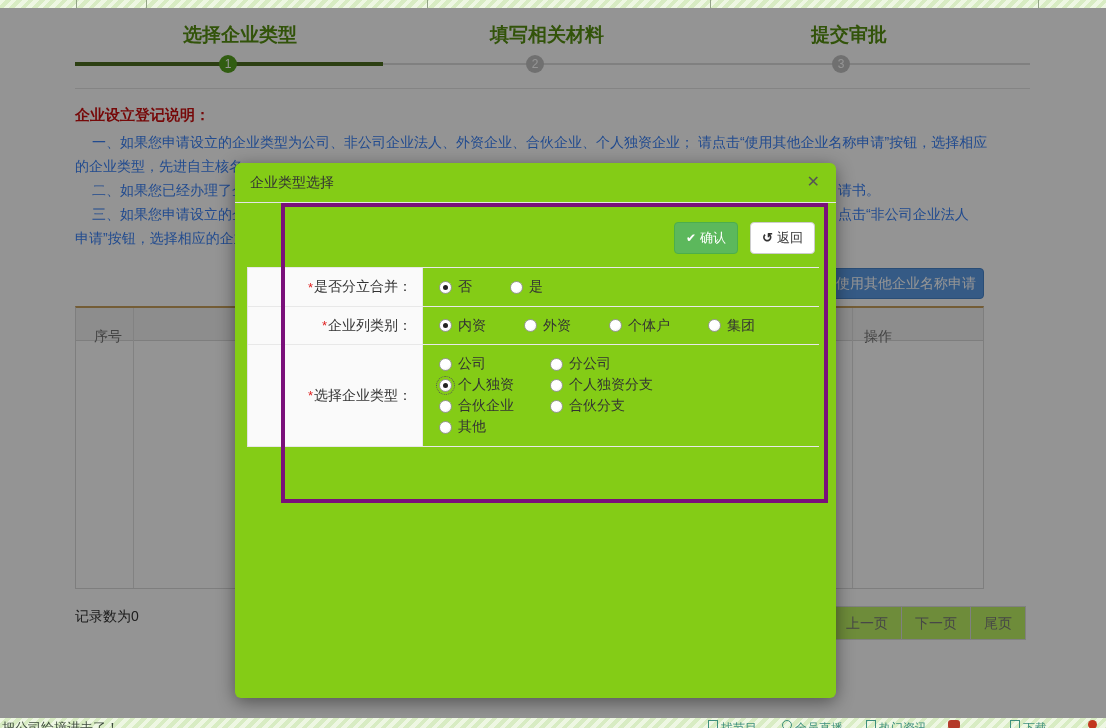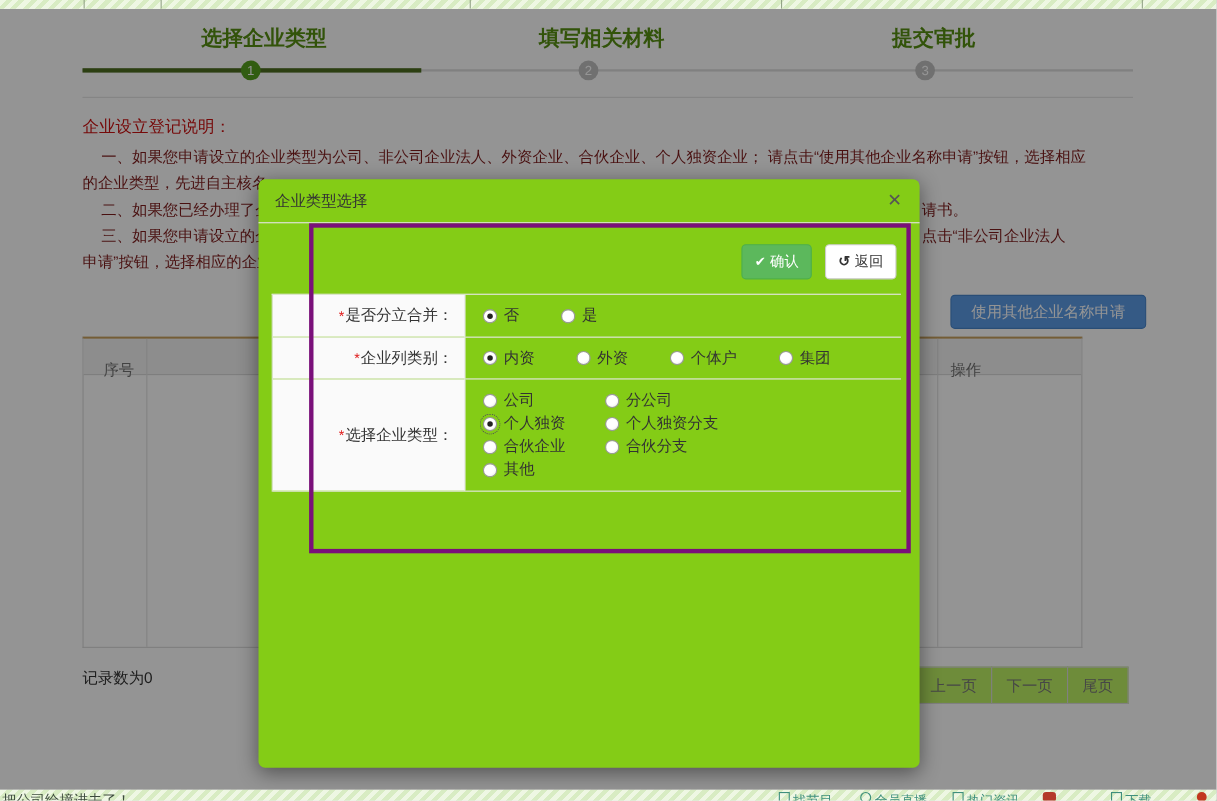--- a/index.html
+++ b/index.html
@@ -28,25 +28,25 @@
   .step-label{position:absolute;top:14px;font-size:19px;font-weight:600;color:#579012;white-space:nowrap;}
   #track{position:absolute;left:75px;top:55px;width:955px;height:2px;background:#dcdcdc;}
   #track-active{position:absolute;left:75px;top:54px;width:308px;height:4px;background:#4d6d1f;}
   .step-circle{position:absolute;top:47px;width:18px;height:18px;border-radius:50%;
     color:#fff;font-size:12px;line-height:18px;text-align:center;}
   .step-circle.active{background:#55a01e;}
   .step-circle.inactive{background:#c2c2c2;}
   #steps-hr{position:absolute;left:75px;top:80px;width:955px;height:0;border-top:1px solid #e3e3e3;}
 
   
-  #notice-title{position:absolute;left:75px;top:98px;font-size:15px;font-weight:normal;color:#cc1111;}
-  .notice-line{position:absolute;font-size:14px;color:#7f1d1d;white-space:nowrap;}
-
-  
-  #other-name-btn{position:absolute;left:864px;top:260px;height:31px;padding:0 18px;
+  #notice-title{position:absolute;left:75px;top:98px;font-size:15px;font-weight:bold;color:#cc1111;}
+  .notice-line{position:absolute;font-size:14px;color:#3b82f6;white-space:nowrap;}
+
+  
+  #other-name-btn{position:absolute;left:828px;top:260px;height:31px;padding:0 7px;
     background:#5c9ce6;border:1px solid #4785cc;border-radius:4px;color:#fff;
     font-size:14px;line-height:29px;box-sizing:border-box;}
 
   
   #result-table{position:absolute;left:75px;top:298px;width:909px;height:283px;
     border:1px solid #d9d9d9;border-top:2px solid #c9a05e;box-sizing:border-box;background:#fff;}
   #result-header{position:absolute;left:0;top:0;width:100%;height:33px;background:#f3f3f3;
     border-bottom:1px solid #d9d9d9;box-sizing:border-box;}
   .th{position:absolute;top:8px;font-size:14px;color:#737373;margin-top:12px;}
   .col-line{position:absolute;top:0;width:1px;height:100%;background:#e0e0e0;}

